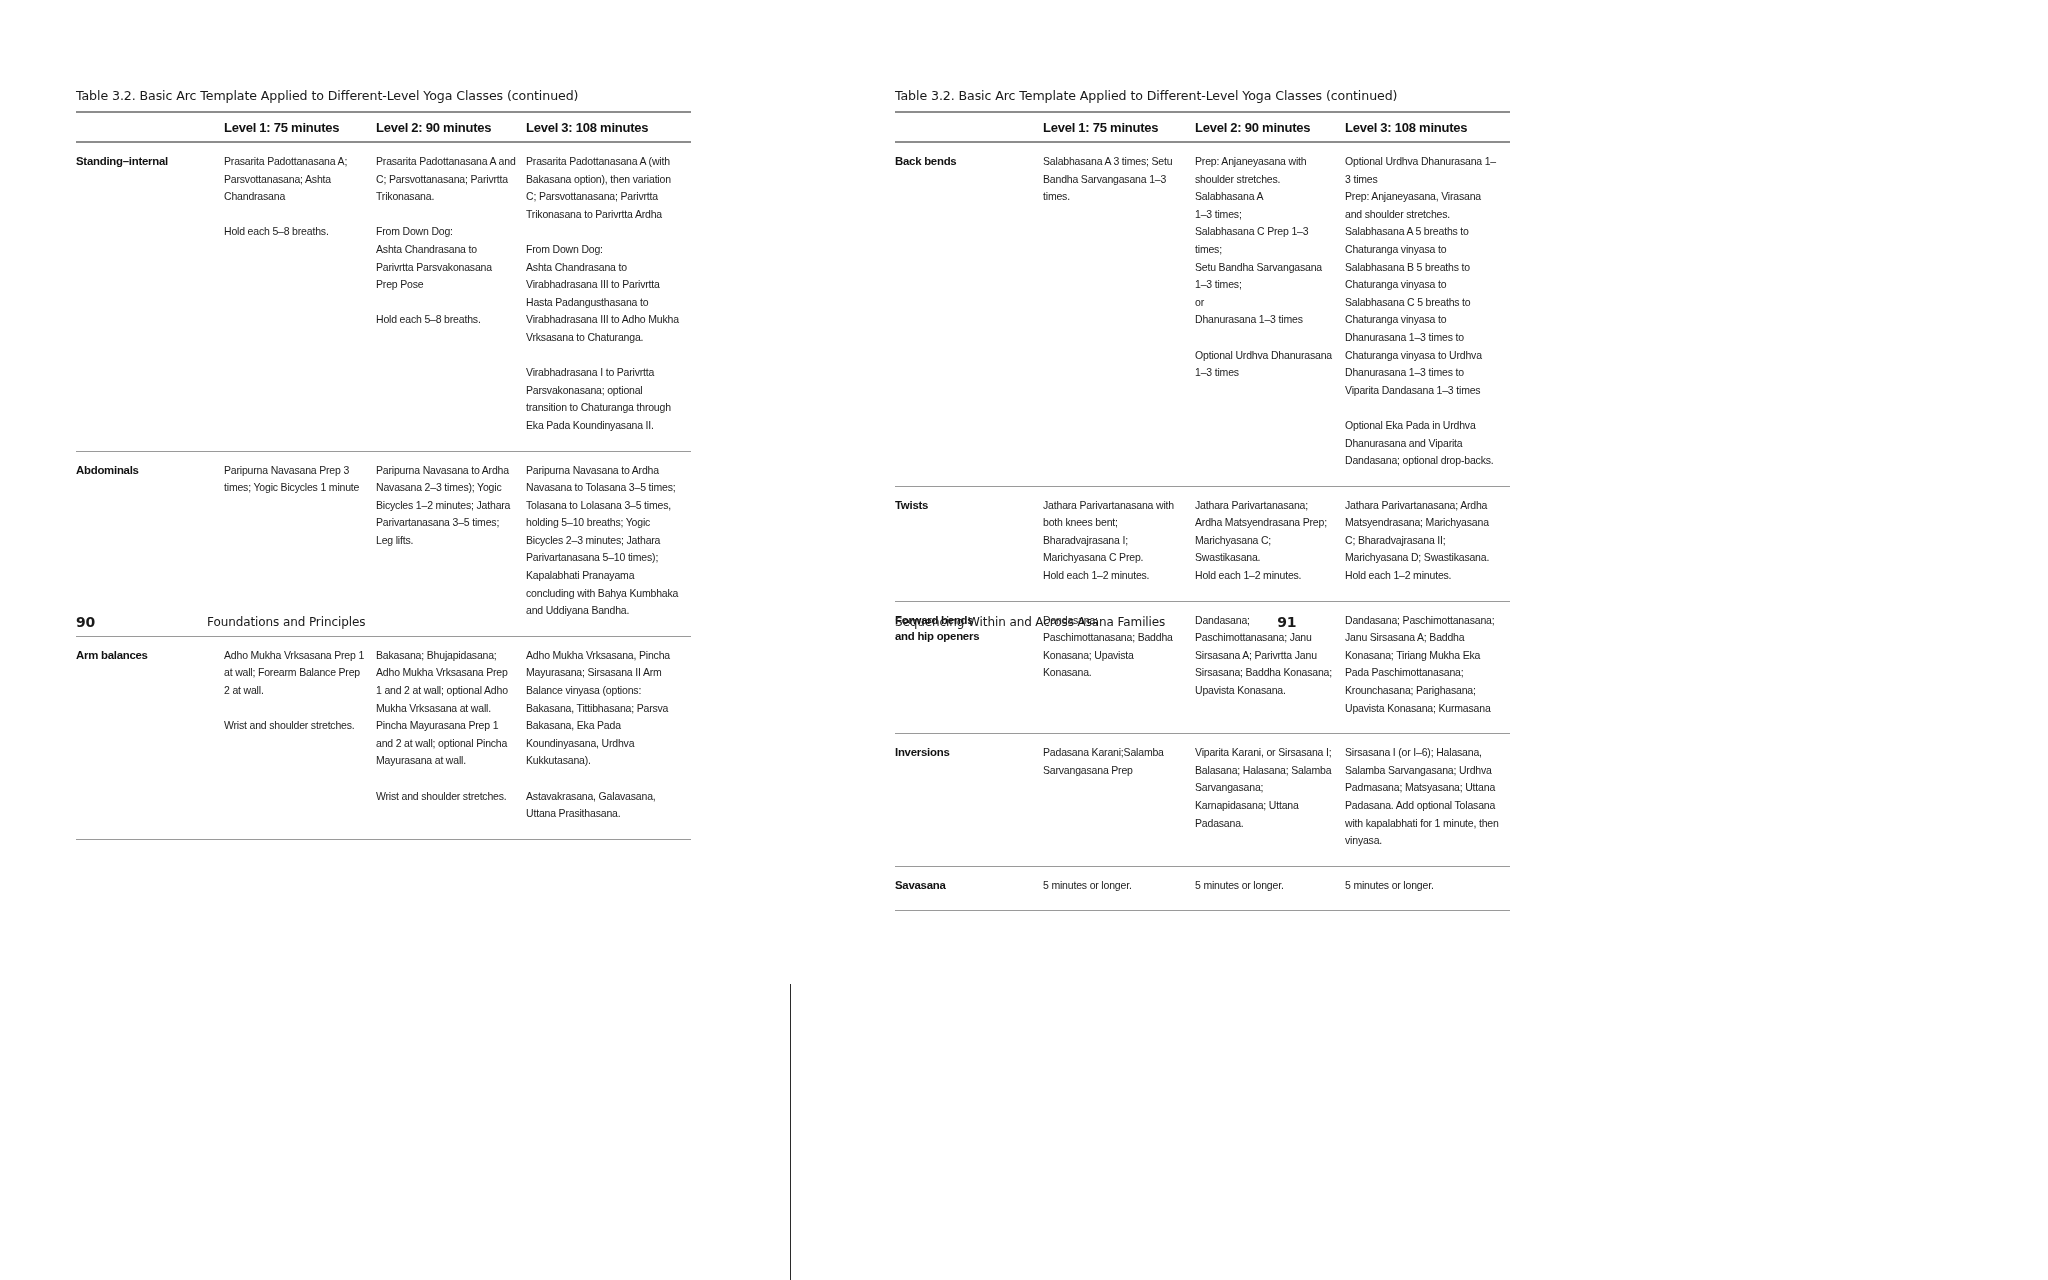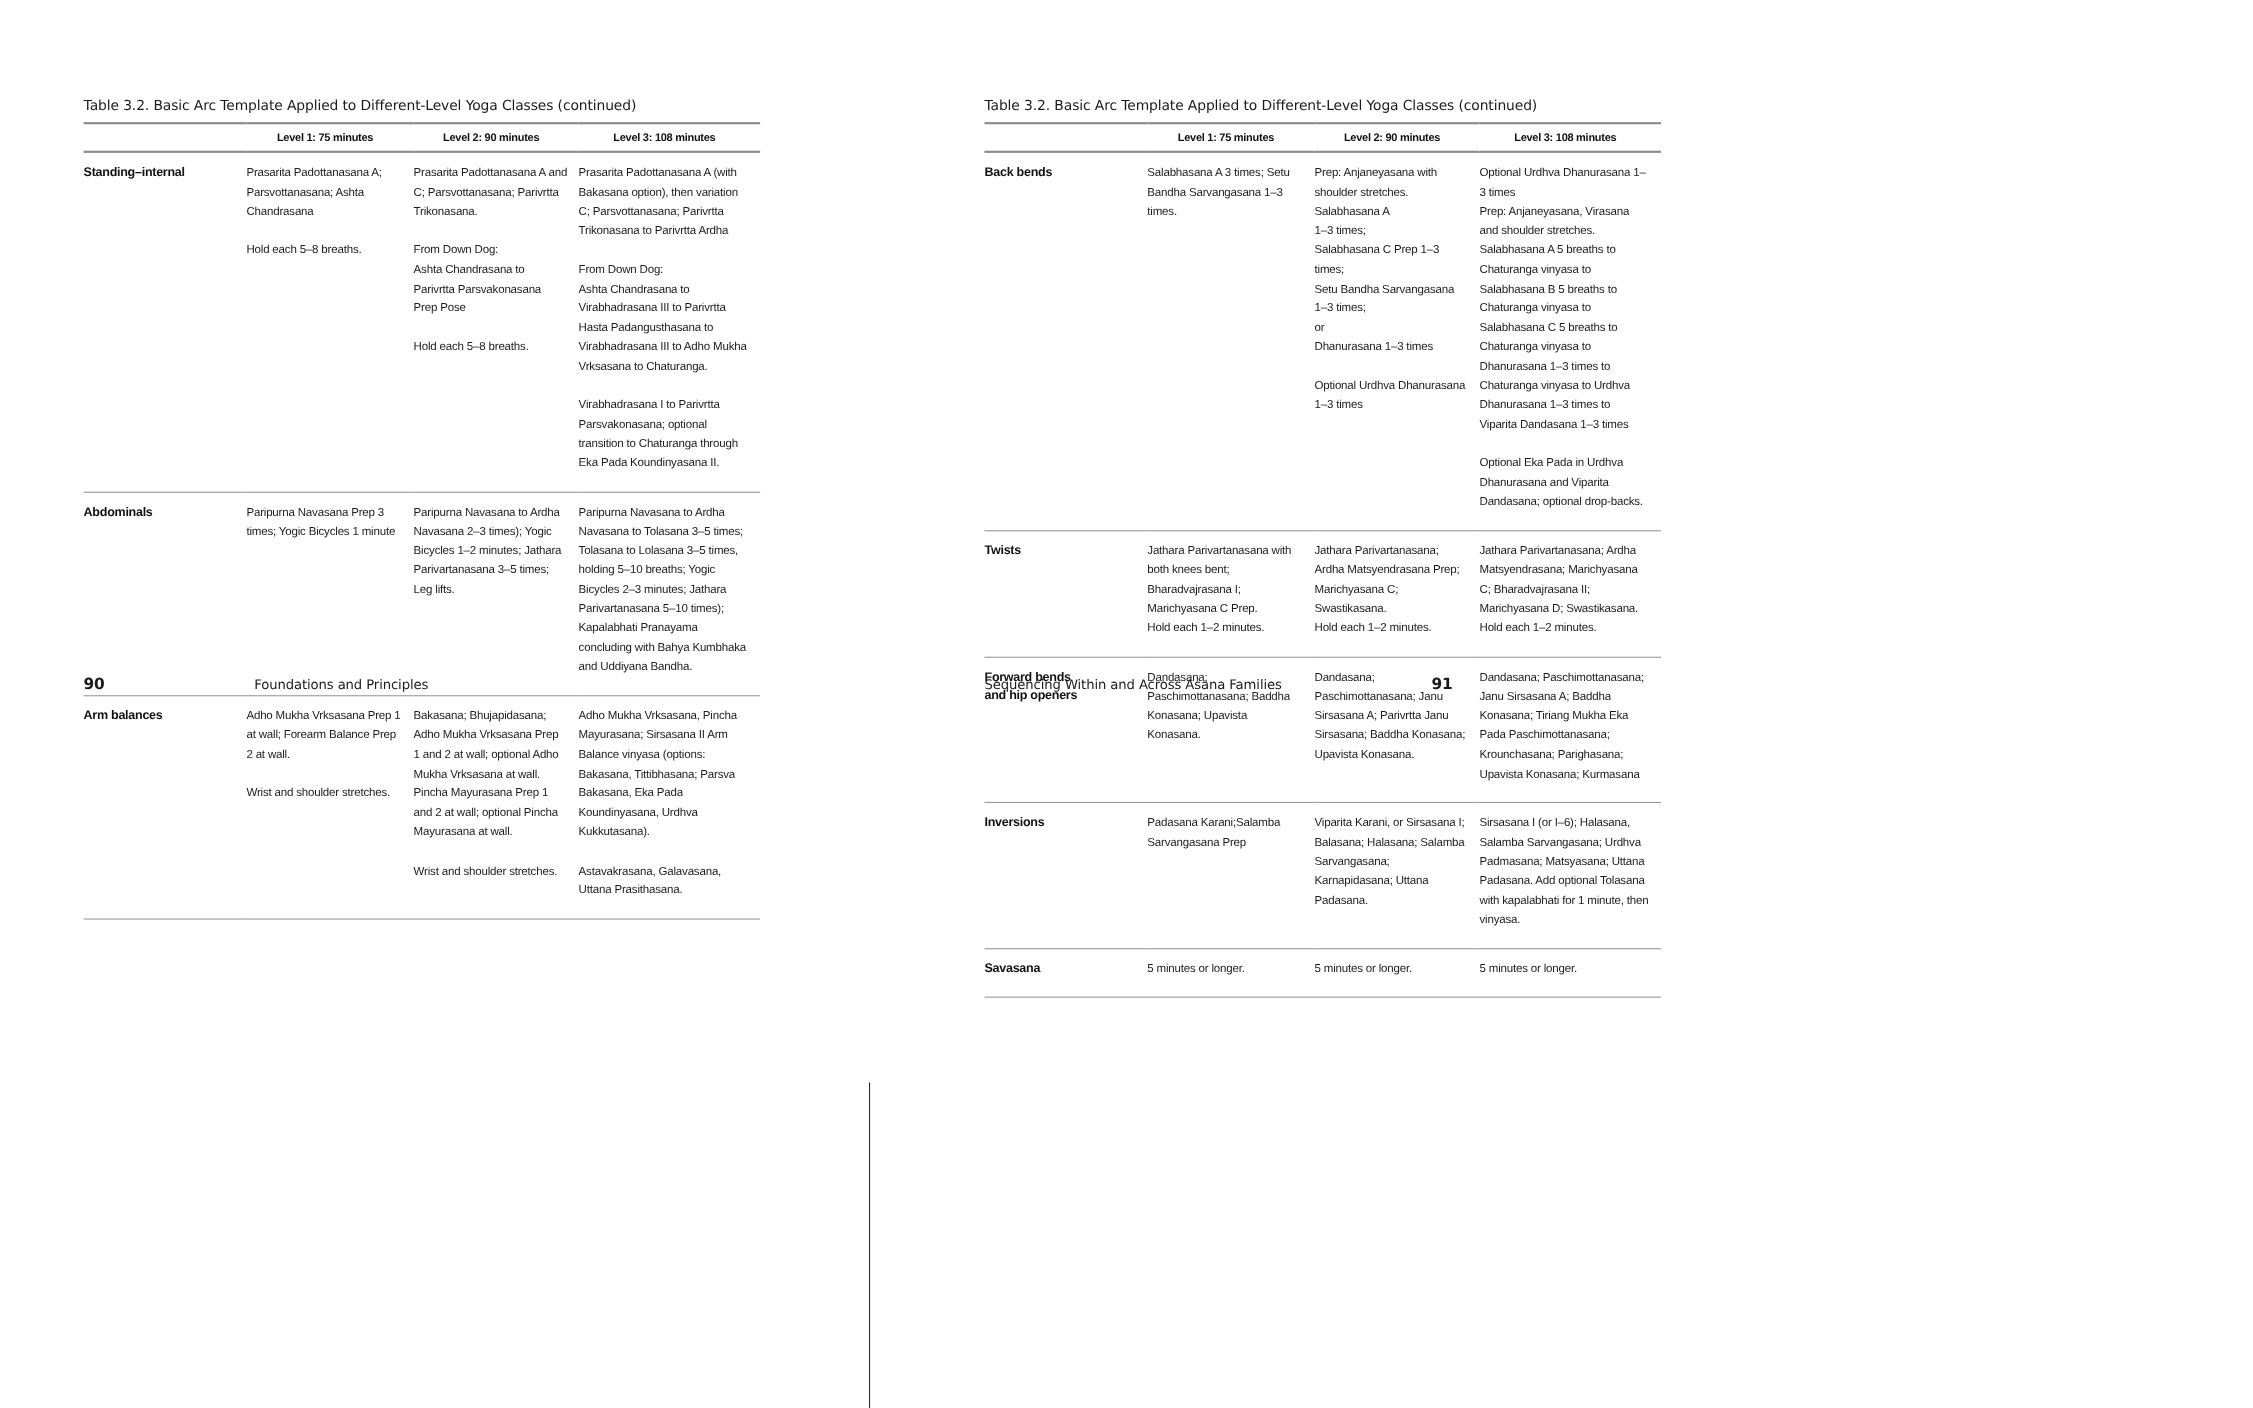--- a/index.html
+++ b/index.html
@@ -72,25 +72,25 @@
     border-collapse: collapse;
     table-layout: fixed;
   }
 
   table.arc-table col.c-cat  { width: 148px; }
   table.arc-table col.c-l1   { width: 152px; }
   table.arc-table col.c-l2   { width: 150px; }
   table.arc-table col.c-l3   { width: 165px; }
 
   table.arc-table thead th {
-    text-align: center;
+    text-align: left;
     vertical-align: bottom;
     font-family: "Liberation Sans", sans-serif;
     font-weight: bold;
-    font-size: 10px;
+    font-size: 13px;
     letter-spacing: -0.25px;
     padding: 7px 9px 6px 0;
     border-top: 2.2px solid #8d8d8d;
     border-bottom: 2.2px solid #8d8d8d;
     color: #111;
     white-space: nowrap;
   }
 
   table.arc-table thead th.th-cat {
     border-top: 2.2px solid #8d8d8d;
@@ -128,21 +128,20 @@
   
   .page-footer {
     position: absolute;
     bottom: 0;
     height: 60px;
     font-family: "DejaVu Sans", sans-serif;
     font-size: 13.5px;
     color: #1a1a1a;
     display: flex;
     align-items: center;
-    gap: 24px;
   }
 
   .page-left .page-footer {
     left: 76px;
     width: 615px;
     bottom: 332px;
   }
 
   .page-right .page-footer {
     left: 105px;

